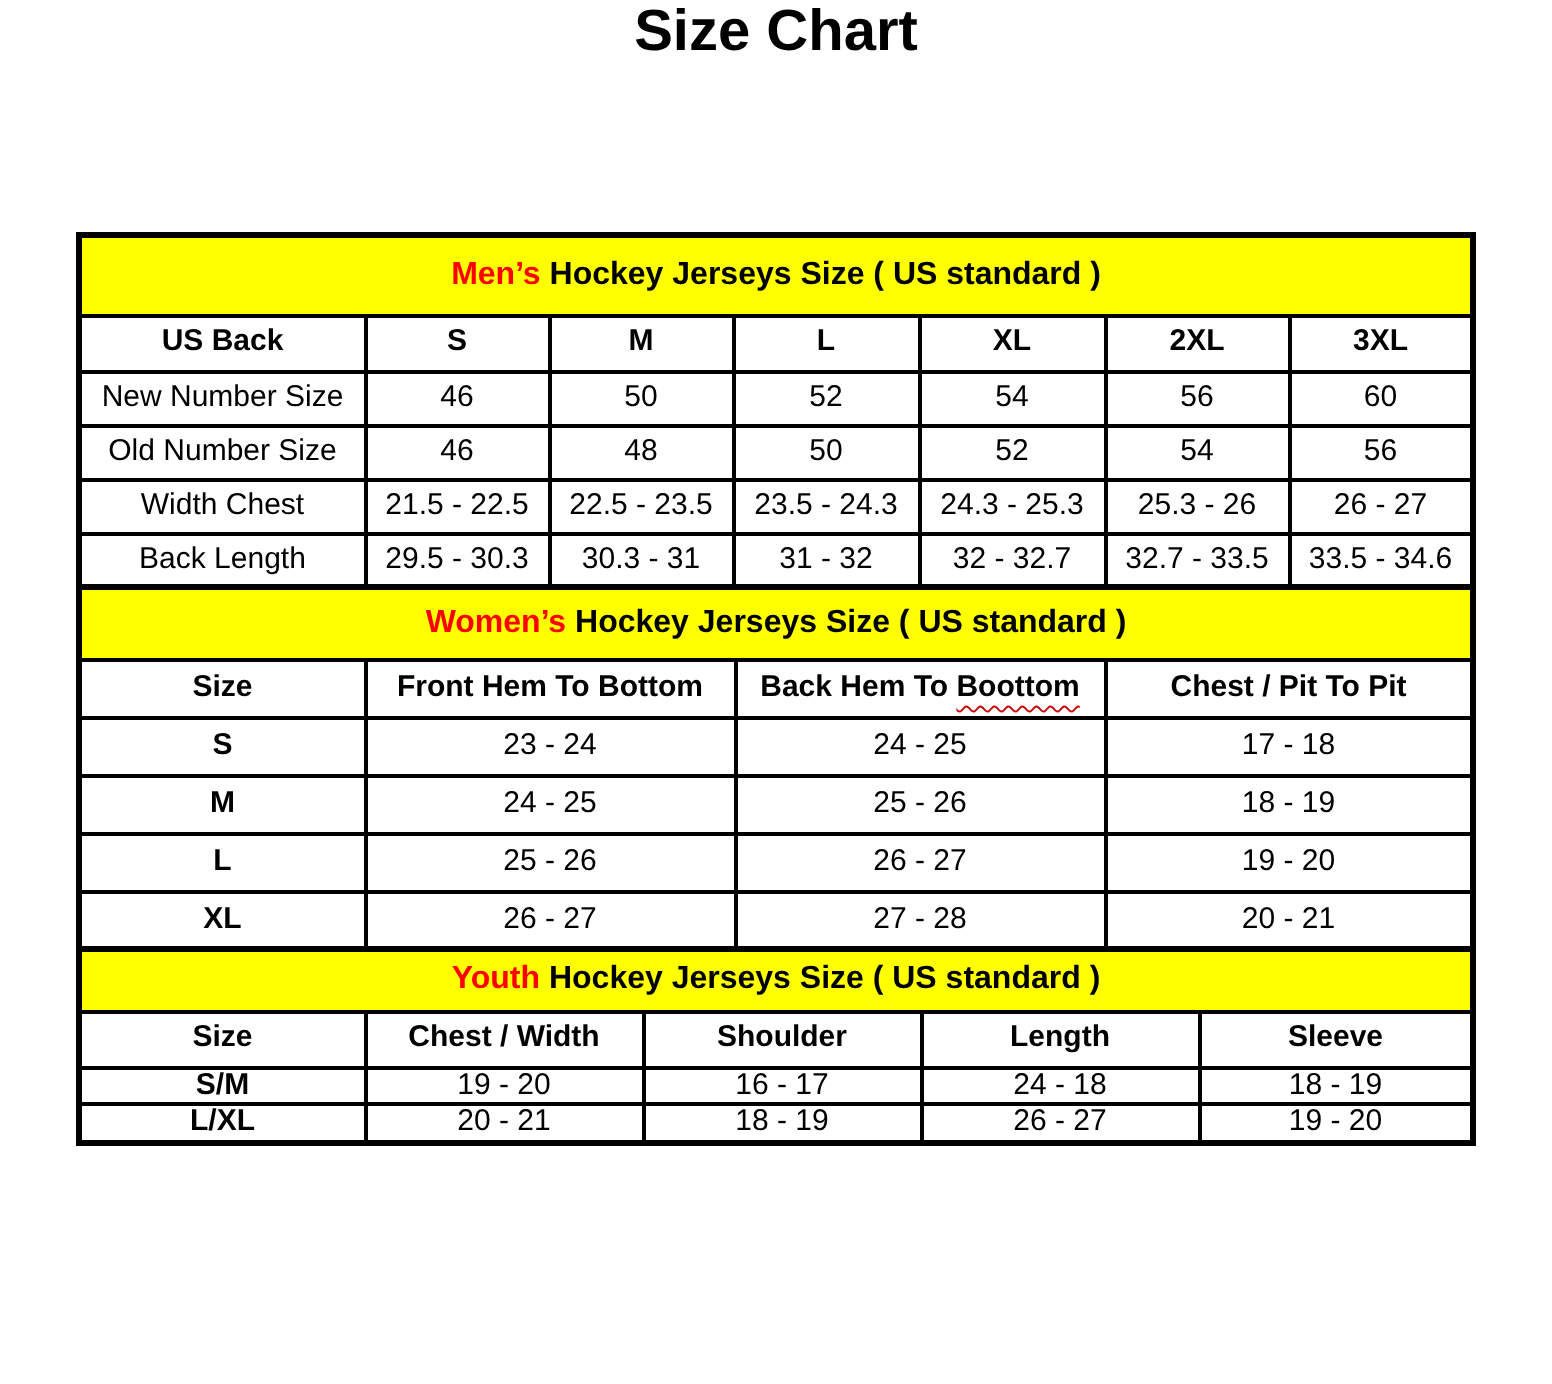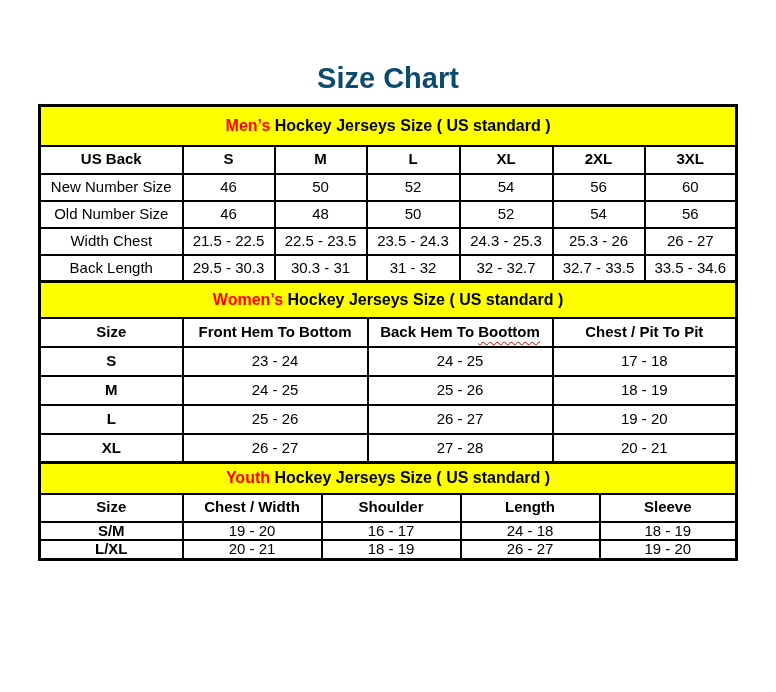--- a/index.html
+++ b/index.html
@@ -11,31 +11,30 @@
   }
   .page {
     position: relative;
     width: 776px;
     height: 692px;
     background: #ffffff;
     overflow: hidden;
   }
   .title {
     margin: 0;
-    padding-top: 62px;
     text-align: center;
     font-size: 29px;
     font-weight: bold;
-    color: #0c4a6e;
+    color: #000000;
     letter-spacing: 0px;
   }
   .tables {
     position: absolute;
     left: 38px;
-    top: 104px;
+    top: 116px;
     width: 697px;
   }
   table {
     border-collapse: collapse;
     table-layout: fixed;
     width: 697px;
     border: 3px solid #000;
   }
   table + table { margin-top: -3px; border-radius: 10px; }
   th, td {

